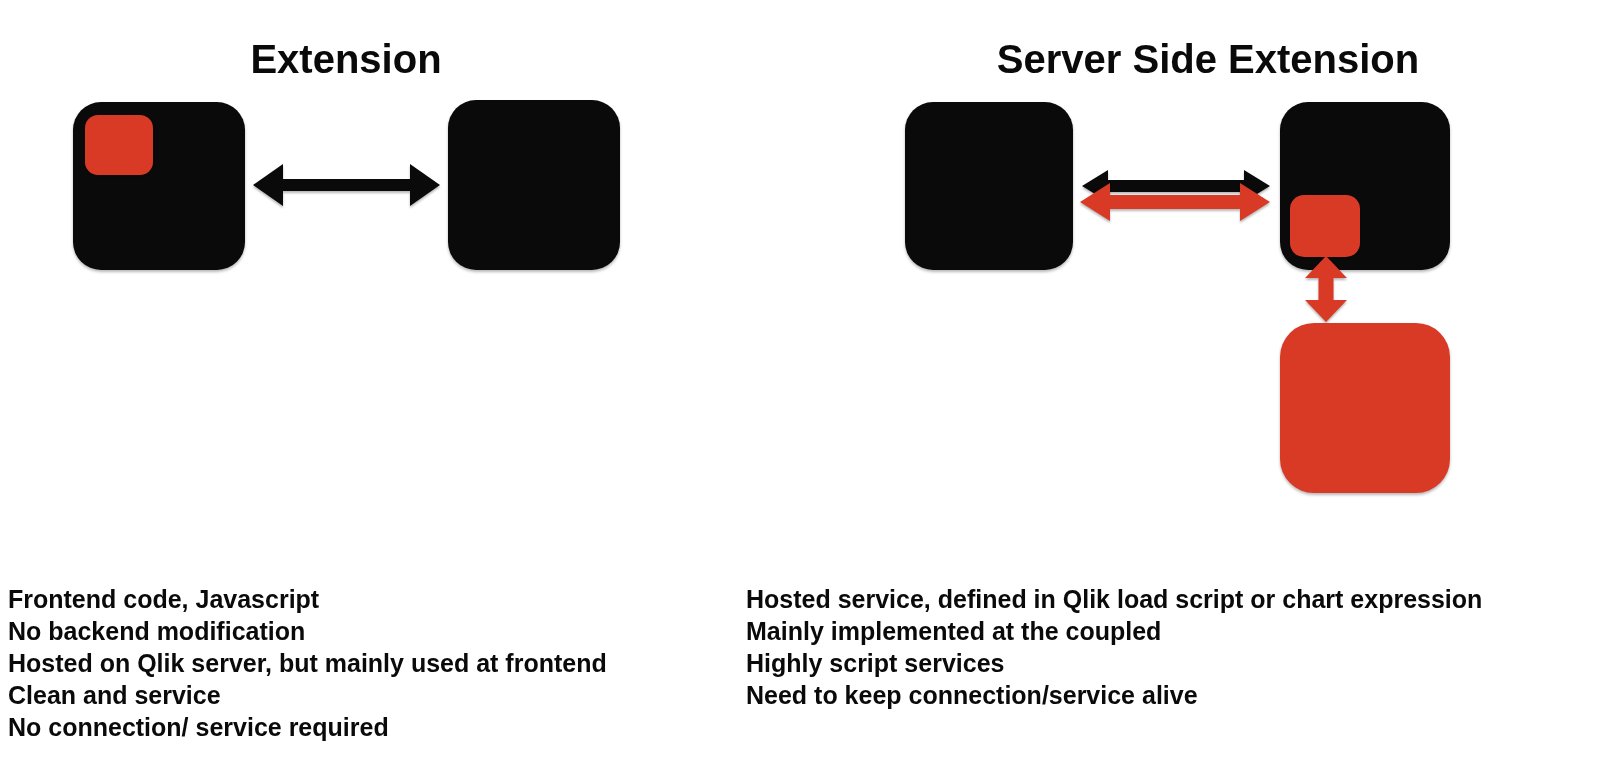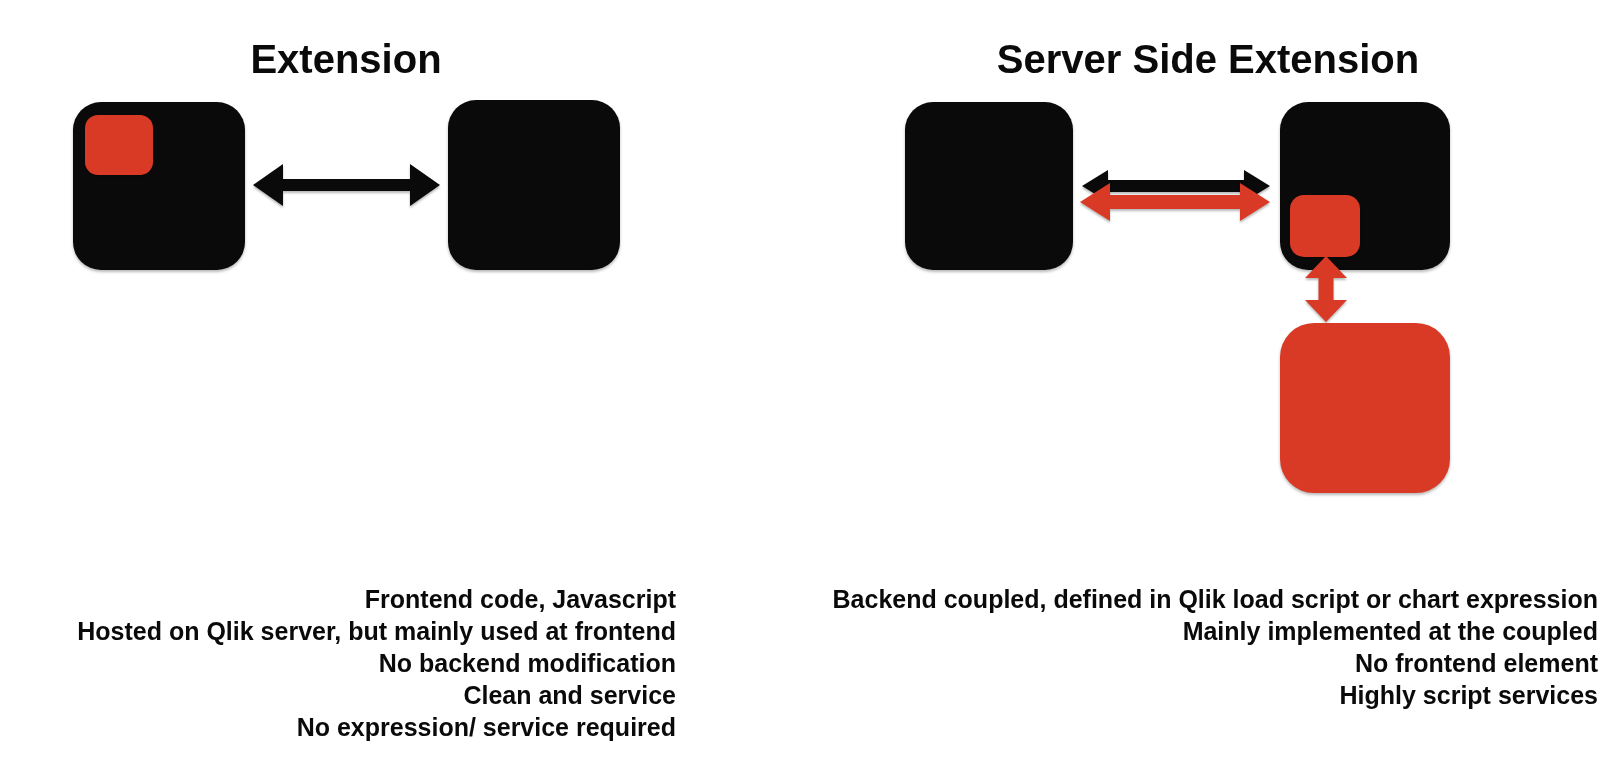--- a/index.html
+++ b/index.html
@@ -40,21 +40,21 @@
   .arrow {
     position: absolute;
     filter: drop-shadow(0 2px 1px rgba(0,0,0,0.28));
     line-height: 0;
   }
   .arrow.black { color: var(--black, #0a0a0a); }
   .arrow.red   { color: var(--red,  #d93a26); }
   .notes {
     position: absolute;
     top: 583px;
-    text-align: right;
+    text-align: left;
     font-size: 25px;
     line-height: 32px;
     font-weight: 700;
     color: var(--black, #0a0a0a);
   }
   .note-line { white-space: nowrap; }
 </style>
 </head>
 <body>
 
@@ -72,24 +72,24 @@
         <polygon points="0,21 30,0 30,42" fill="currentColor"></polygon>
         <rect x="26" y="15" width="135" height="12" fill="currentColor"></rect>
         <polygon points="187,21 157,0 157,42" fill="currentColor"></polygon>
       </svg>
     </div>
 
     <div class="box" style="left:448px; top:100px; width:172px; height:170px;"></div>
 
     <div class="notes" style="left:8px; width:668px;">
       <div class="note-line">Frontend code, Javascript</div>
+      <div class="note-line">No backend modification</div>
       <div class="note-line">Hosted on Qlik server, but mainly used at frontend</div>
-      <div class="note-line">No backend modification</div>
       <div class="note-line">Clean and service</div>
-      <div class="note-line">No expression/ service required</div>
+      <div class="note-line">No connection/ service required</div>
     </div>
   </section>
 
   <section>
     <h1 class="panel-title" style="left:782px; width:852px;">Server Side Extension</h1>
 
     <div class="box" style="left:905px; top:102px; width:168px; height:168px;"></div>
 
     <div class="arrow black" style="left:1082px; top:170px;">
       <svg width="188" height="32" viewBox="0 0 188 32" aria-hidden="true">
@@ -115,20 +115,20 @@
       <svg width="42" height="66" viewBox="0 0 42 66" aria-hidden="true">
         <polygon points="21,0 0,22 42,22" fill="currentColor"></polygon>
         <rect x="13.5" y="18" width="15" height="30" fill="currentColor"></rect>
         <polygon points="21,66 0,44 42,44" fill="currentColor"></polygon>
       </svg>
     </div>
 
     <div class="box red" style="left:1280px; top:323px; width:170px; height:170px;"></div>
 
     <div class="notes" style="left:746px; width:852px;">
-      <div class="note-line">Backend coupled, defined in Qlik load script or chart expression</div>
+      <div class="note-line">Hosted service, defined in Qlik load script or chart expression</div>
       <div class="note-line">Mainly implemented at the coupled</div>
-      <div class="note-line">No frontend element</div>
       <div class="note-line">Highly script services</div>
+      <div class="note-line">Need to keep connection/service alive</div>
     </div>
   </section>
 
 </div>
 
 </body></html>

